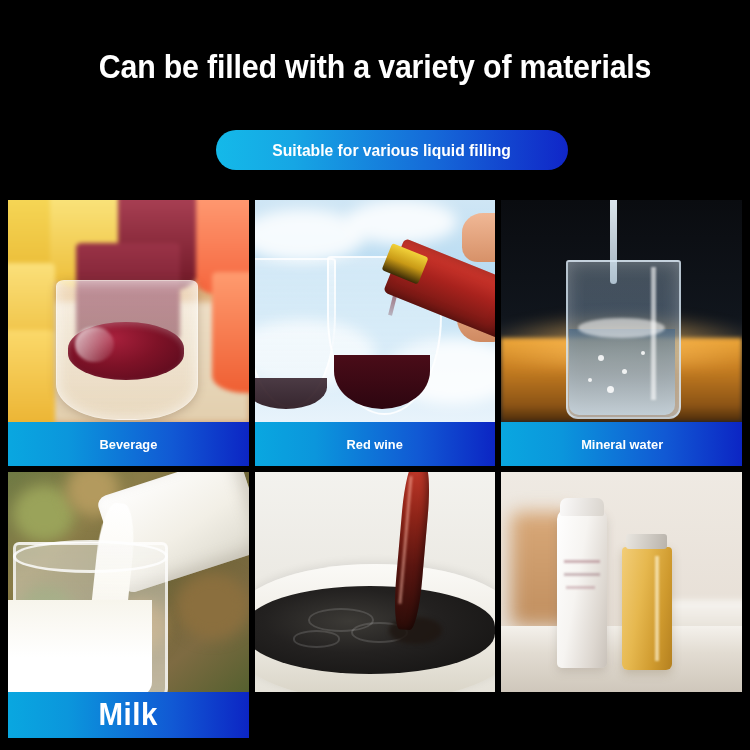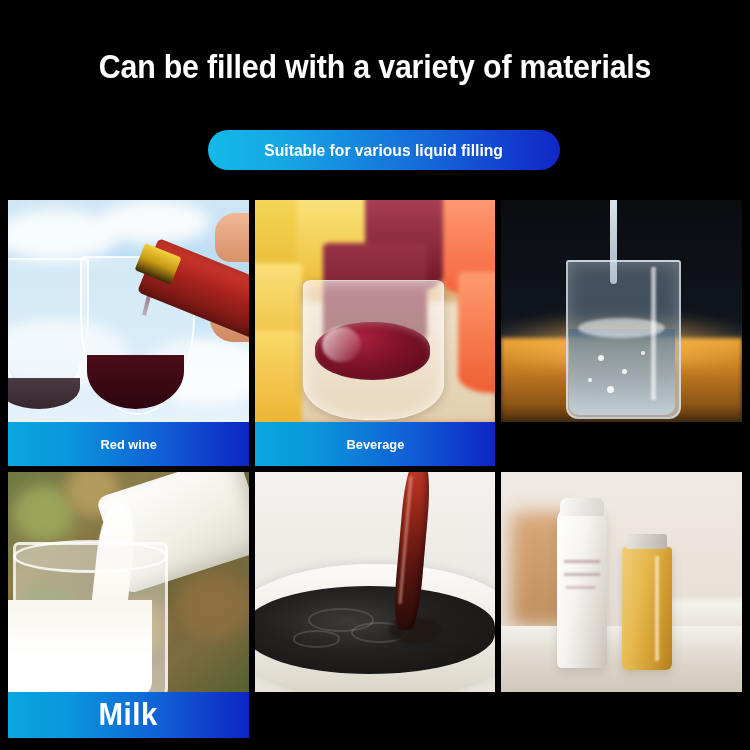--- a/index.html
+++ b/index.html
@@ -34,21 +34,21 @@
     font-weight: bold;
     letter-spacing: -0.2px;
     transform: scaleX(0.92);
     transform-origin: center center;
     white-space: nowrap;
   }
 
   .pill {
     position: absolute;
     top: 130px;
-    left: 208px;
+    left: 216px;
     width: 352px;
     height: 40px;
     border-radius: 20px;
     background: linear-gradient(90deg, #14b9e9 0%, #16a6e4 22%, #1569d8 62%, #1026c8 100%);
     display: flex;
     align-items: center;
     justify-content: center;
   }
   .pill-label {
     color: #ffffff;
@@ -293,41 +293,20 @@
 
   <div class="headline">Can be filled with a variety of materials</div>
 
   <div class="pill">
     <span class="pill-label">Suitable for various liquid filling</span>
   </div>
 
   <div class="grid">
 
     <div class="card">
-      <div class="photo ph-wine">
-        <div class="wn-cloud wn-c1"></div>
-        <div class="wn-cloud wn-c2"></div>
-        <div class="wn-cloud wn-c3"></div>
-        <div class="wn-cloud wn-c4"></div>
-        <div class="wn-glass wn-gl-left"></div>
-        <div class="wn-wine-l"></div>
-        <div class="wn-glass wn-gl-right"></div>
-        <div class="wn-wine-r"></div>
-        <div class="wn-pour"></div>
-        <div class="wn-hand1"></div>
-        <div class="wn-hand2"></div>
-        <div class="wn-bottle"></div>
-        <div class="wn-neck"></div>
-      </div>
-      <div class="caption">
-        <span class="caption-label">Red wine</span>
-      </div>
-    </div>
-
-    <div class="card">
       <div class="photo ph-beverage">
         <div class="bv-table"></div>
         <div class="bv-blur">
           <div class="bv-g bv-back1"></div>
           <div class="bv-g bv-back2"></div>
           <div class="bv-g bv-back3"></div>
           <div class="bv-g bv-back4"></div>
           <div class="bv-g bv-mid1"></div>
           <div class="bv-g bv-mid2"></div>
           <div class="bv-g bv-mid3"></div>
@@ -336,33 +315,57 @@
         <div class="bv-front"></div>
         <div class="bv-liquid"></div>
         <div class="bv-shine"></div>
       </div>
       <div class="caption">
         <span class="caption-label">Beverage</span>
       </div>
     </div>
 
     <div class="card">
+      <div class="photo ph-wine">
+        <div class="wn-cloud wn-c1"></div>
+        <div class="wn-cloud wn-c2"></div>
+        <div class="wn-cloud wn-c3"></div>
+        <div class="wn-cloud wn-c4"></div>
+        <div class="wn-glass wn-gl-left"></div>
+        <div class="wn-wine-l"></div>
+        <div class="wn-glass wn-gl-right"></div>
+        <div class="wn-wine-r"></div>
+        <div class="wn-pour"></div>
+        <div class="wn-hand1"></div>
+        <div class="wn-hand2"></div>
+        <div class="wn-bottle"></div>
+        <div class="wn-neck"></div>
+      </div>
+      <div class="caption">
+        <span class="caption-label">Red wine</span>
+      </div>
+    </div>
+
+    <div class="card">
       <div class="photo ph-water">
         <div class="wt-amber"></div>
         <div class="wt-glow"></div>
         <div class="wt-glass"></div>
         <div class="wt-water"></div>
         <div class="wt-splash"></div>
         <div class="wt-stream"></div>
         <div class="wt-hl"></div>
         <div class="wt-bub" style="left:40%;top:70%;width:6px;height:6px;"></div>
         <div class="wt-bub" style="left:50%;top:76%;width:5px;height:5px;"></div>
         <div class="wt-bub" style="left:58%;top:68%;width:4px;height:4px;"></div>
         <div class="wt-bub" style="left:44%;top:84%;width:7px;height:7px;"></div>
         <div class="wt-bub" style="left:36%;top:80%;width:4px;height:4px;"></div>
+      </div>
+      <div class="caption">
+        <span class="caption-label">Mineral water</span>
       </div>
     </div>
 
     <div class="card tall">
       <div class="photo ph-milk">
         <div class="mk-bokeh mk-b1"></div>
         <div class="mk-bokeh mk-b2"></div>
         <div class="mk-bokeh mk-b3"></div>
         <div class="mk-bokeh mk-b4"></div>
         <div class="mk-bokeh mk-b5"></div>

